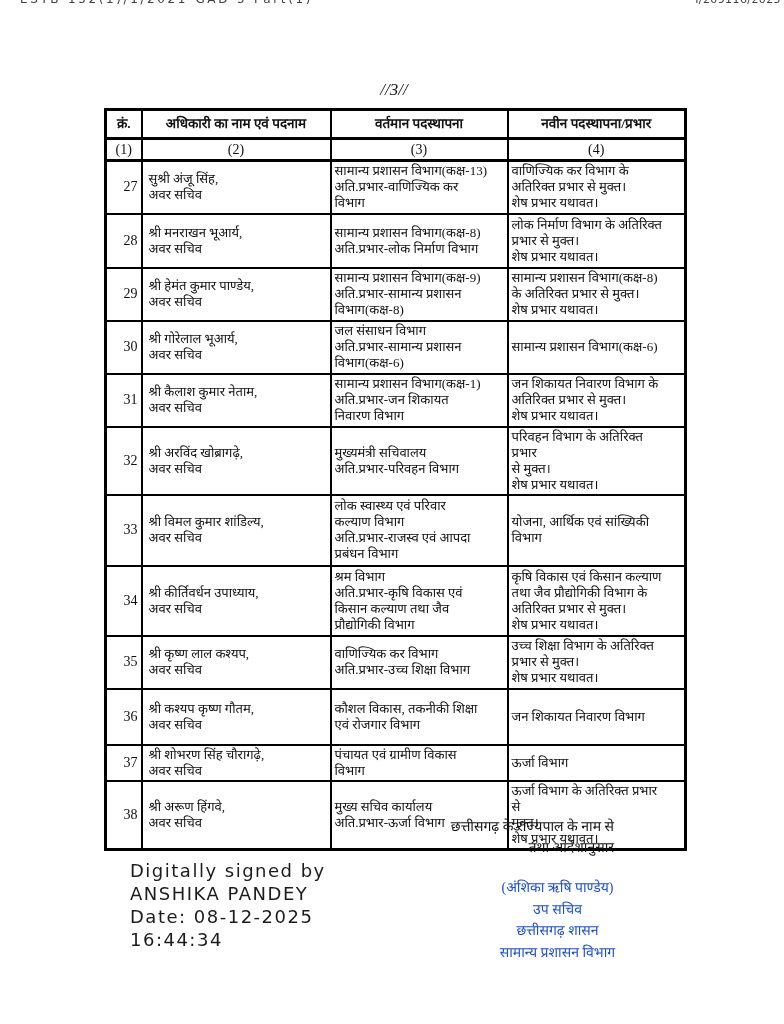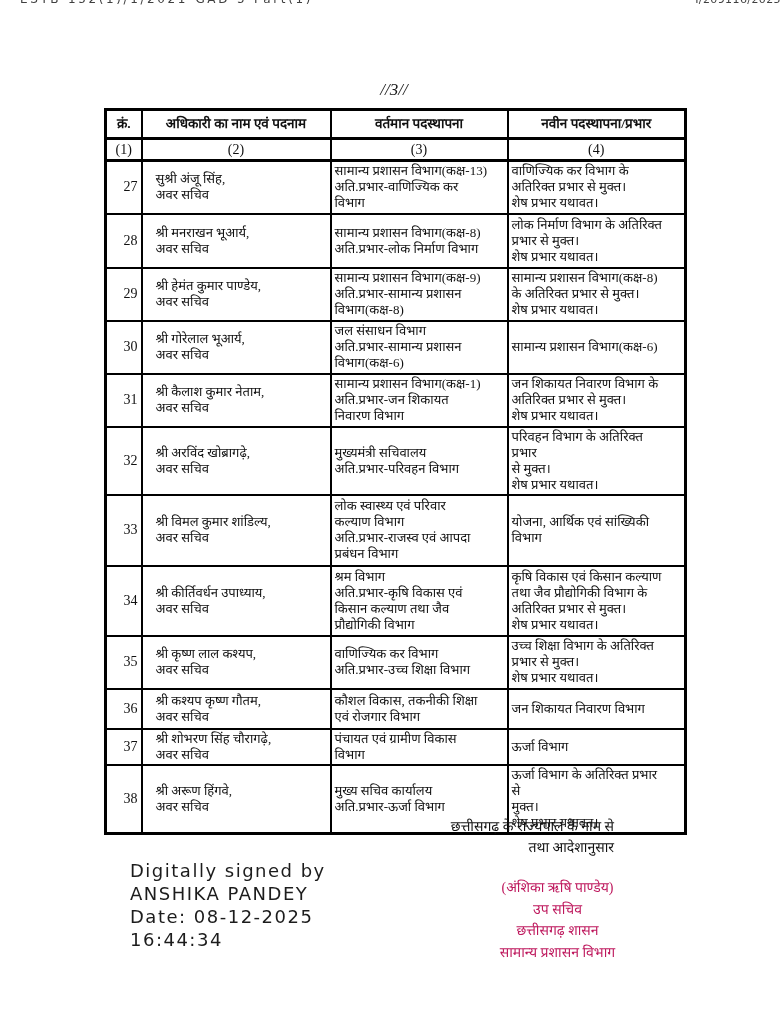--- a/index.html
+++ b/index.html
@@ -40,36 +40,36 @@
   }
   .officer-table thead tr.hdr th {
     font-size: 13.5px; font-weight: bold; text-align: center;
     height: 24px; border-bottom: 3px solid #000; white-space: nowrap; margin-top: 48px;
   }
   .officer-table thead tr.colnum td {
     text-align: center; height: 17px; font-size: 14px;
     border-bottom: 3px solid #000;
   }
   .officer-table td.c1 { text-align: right; font-size: 14px; font-family: "Liberation Serif", serif; }
-  .officer-table td.c2 { padding-left: 13px; }
+  .officer-table td.c2 { padding-left: 6px; }
   .officer-table td.c3, .officer-table td.c4 { padding-left: 3px; padding-right: 15px; }
 
   .digital-signature {
     position: absolute; left: 130px; top: 845px;
     font-family: "DejaVu Sans", "Liberation Sans", sans-serif;
     font-size: 18px; line-height: 23px; letter-spacing: 1.5px;
     color: #1c1c1c; white-space: pre-line; margin-top: 14px;
   }
   .order-authority {
     position: absolute; left: 424px; top: 816px; width: 190px;
     text-align: right; font-size: 14px; line-height: 21px; color: #111;
   }
   .signer-block {
     position: absolute; left: 460px; top: 877px; width: 195px;
-    text-align: center; font-size: 14px; line-height: 21.5px; color: #be185d;
+    text-align: center; font-size: 14px; line-height: 21.5px; color: #1d4ed8;
   }
 </style>
 </head>
 <body>
 
 <div class="page">
 
   <div class="ref ref-left">ESTB-152(1)/1/2021-GAD-5-Part(1)</div>
   <div class="ref ref-right">I/209116/2025</div>
 
@@ -186,21 +186,21 @@
         <tr style="height: 53px;">
           <td class="c1">35</td>
           <td class="c2">श्री कृष्ण लाल कश्यप,
 अवर सचिव</td>
           <td class="c3">वाणिज्यिक कर विभाग
 अति.प्रभार-उच्च शिक्षा विभाग</td>
           <td class="c4">उच्च शिक्षा विभाग के अतिरिक्त
 प्रभार से मुक्त।
 शेष प्रभार यथावत।</td>
         </tr>
-        <tr style="height: 40px;">
+        <tr style="height: 56px;">
           <td class="c1">36</td>
           <td class="c2">श्री कश्यप कृष्ण गौतम,
 अवर सचिव</td>
           <td class="c3">कौशल विकास, तकनीकी शिक्षा
 एवं रोजगार विभाग</td>
           <td class="c4">जन शिकायत निवारण विभाग</td>
         </tr>
         <tr style="height: 35px;">
           <td class="c1">37</td>
           <td class="c2">श्री शोभरण सिंह चौरागढ़े,

